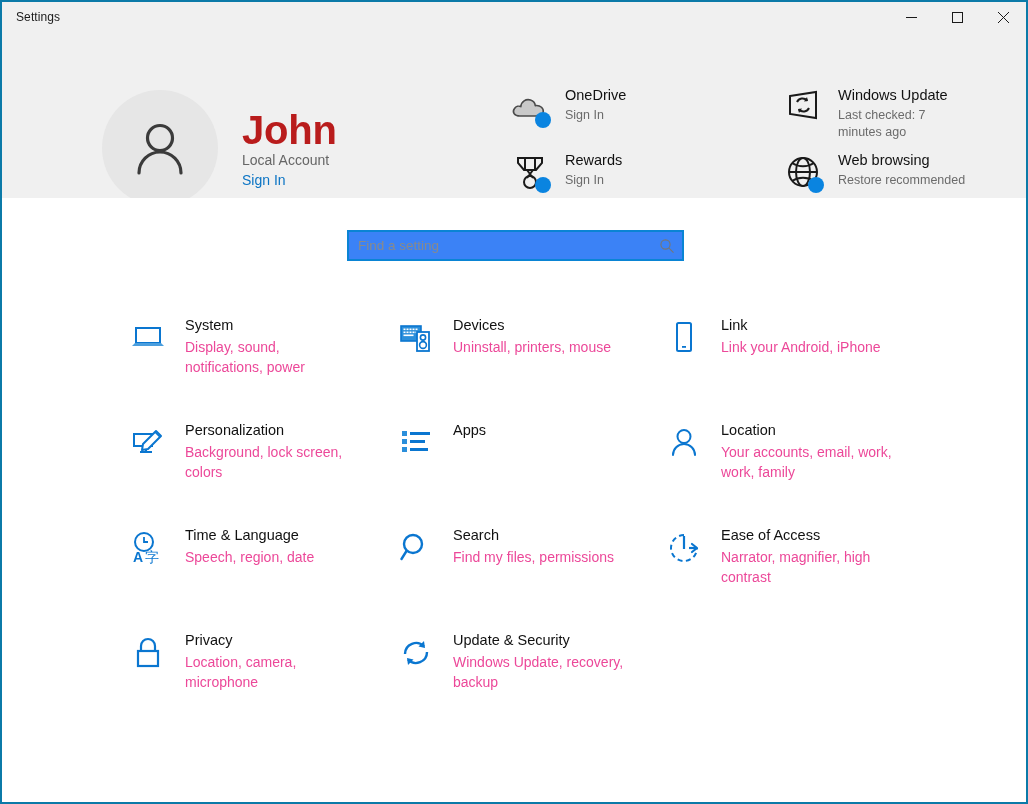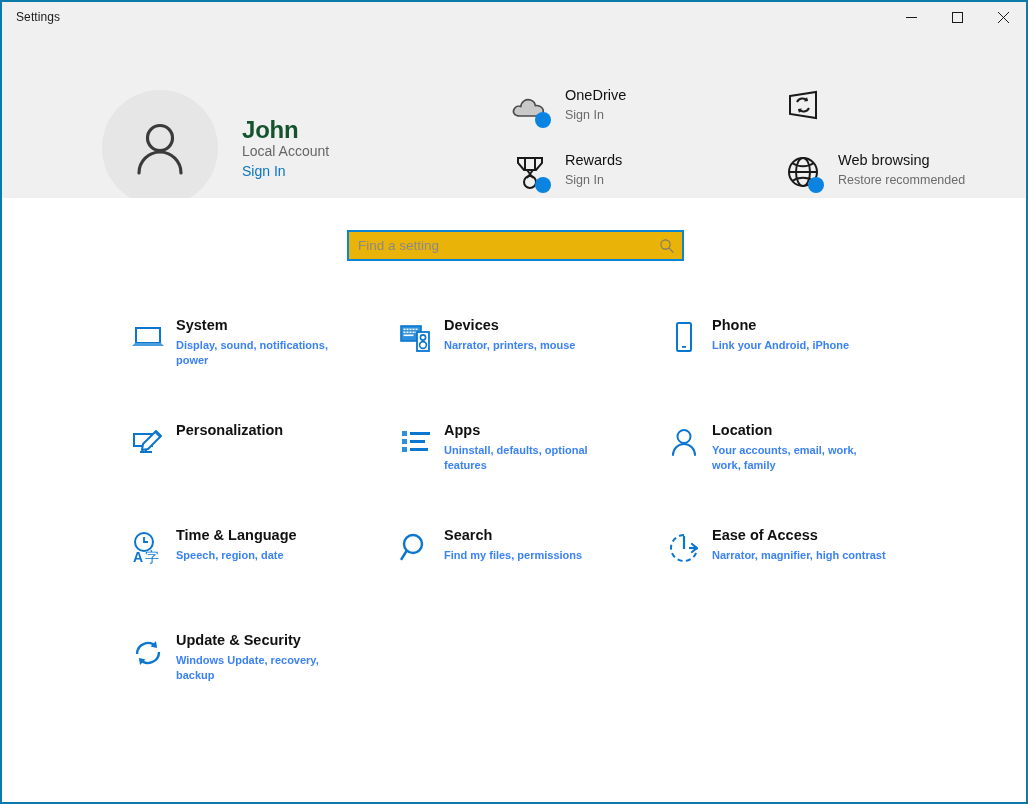--- a/index.html
+++ b/index.html
@@ -62,23 +62,23 @@
   }
   .avatar {
     width: 116px; height: 116px;
     border-radius: 50%;
     background: #e6e6e6;
     display: flex; align-items: center; justify-content: center;
     flex: 0 0 auto;
   }
   .account-text { margin-left: 24px; }
   .account-name {
-    font-size: 24px;
+    font-size: 40px;
     font-weight: bold;
-    color: #14532d;
+    color: #b91c1c;
     line-height: 1.1;
     letter-spacing: -.2px;
   }
   .account-type {
     font-size: 14px;
     color: #666666;
   }
   .account-link {
     font-size: 14px;
     color: #0b74c4;
@@ -131,21 +131,21 @@
   .body {
     flex: 1 1 auto;
     background: #ffffff;
     position: relative;
   }
   .searchwrap {
     position: absolute;
     left: 345px; top: 32px;
     width: 337px; height: 31px;
     border: 2px solid #0a84d4;
-    background: #eab308;
+    background: #3b82f6;
     display: flex;
     align-items: center;
   }
   .searchwrap input {
     border: 0;
     outline: none;
     flex: 1 1 auto;
     height: 100%;
     font-size: 13.5px;
     font-family: "Liberation Sans", sans-serif;
@@ -176,29 +176,29 @@
     cursor: pointer;
     padding-top: 6px;
   }
   .tile-icon {
     width: 48px; height: 44px;
     flex: 0 0 auto;
     display: flex; align-items: center; justify-content: center;
     color: #0a76d0;
     margin-top: 2px;
   }
-  .tile-text { margin-left: 4px; padding-top: 3px; font-weight: bold; }
+  .tile-text { margin-left: 13px; padding-top: 3px; }
   .tile-title {
     font-size: 14.5px;
     color: #111111;
     line-height: 1.15;
   }
   .tile-sub {
-    font-size: 11px;
-    color: #3b82f6;
+    font-size: 14px;
+    color: #ec4899;
     line-height: 1.42;
     margin-top: 4px;
     max-width: 175px;
   }
 </style>
 </head>
 <body>
 
 <div class="window">
 
@@ -280,20 +280,24 @@
 
         <div class="status-item">
           <div class="status-icon">
             <svg width="38" height="34" viewBox="0 0 38 34">
               <path d="M6 6 L32 2 L32 28 L6 24 Z" fill="none" stroke="#1a1a1a" stroke-width="2"></path>
               <path d="M13 12 A6 6 0 0 1 23 10.5" fill="none" stroke="#1a1a1a" stroke-width="2"></path>
               <path d="M25 18 A6 6 0 0 1 15 19.5" fill="none" stroke="#1a1a1a" stroke-width="2"></path>
               <path d="M23 7 L24 11 L20 11.5 Z" fill="#1a1a1a"></path>
               <path d="M15 23 L14 19 L18 18.5 Z" fill="#1a1a1a"></path>
             </svg>
+          </div>
+          <div class="status-text">
+            <div class="status-title">Windows Update</div>
+            <div class="status-sub">Last checked: 7 minutes ago</div>
           </div>
         </div>
 
         <div class="status-item">
           <div class="status-icon">
             <svg width="36" height="36" viewBox="0 0 36 36">
               <circle cx="18" cy="18" r="14" fill="none" stroke="#1a1a1a" stroke-width="2"></circle>
               <ellipse cx="18" cy="18" rx="7" ry="14" fill="none" stroke="#1a1a1a" stroke-width="2"></ellipse>
               <line x1="4" y1="18" x2="32" y2="18" stroke="#1a1a1a" stroke-width="2"></line>
               <path d="M7 9 A20 20 0 0 0 29 9" fill="none" stroke="#1a1a1a" stroke-width="2"></path>
@@ -356,66 +360,66 @@
               <rect x="16.5" y="9.5" width="2" height="1.6"></rect>
               <rect x="4.5" y="12.5" width="10" height="1.6"></rect>
             </g>
             <rect x="18" y="10" width="12" height="19" fill="#ffffff" stroke="currentColor" stroke-width="1.8"></rect>
             <circle cx="24" cy="15.5" r="2.6" fill="none" stroke="currentColor" stroke-width="1.6"></circle>
             <circle cx="24" cy="23" r="3.4" fill="none" stroke="currentColor" stroke-width="1.6"></circle>
           </svg>
         </div>
         <div class="tile-text">
           <div class="tile-title">Devices</div>
-          <div class="tile-sub">Narrator, printers, mouse</div>
+          <div class="tile-sub">Uninstall, printers, mouse</div>
         </div>
       </div>
 
       <div class="tile">
         <div class="tile-icon">
           <svg width="24" height="34" viewBox="0 0 24 34">
             <rect x="5" y="2" width="14" height="28" rx="1.5" fill="none" stroke="currentColor" stroke-width="2"></rect>
             <rect x="10" y="25" width="4" height="1.8" fill="currentColor"></rect>
           </svg>
         </div>
         <div class="tile-text">
-          <div class="tile-title">Phone</div>
+          <div class="tile-title">Link</div>
           <div class="tile-sub">Link your Android, iPhone</div>
         </div>
       </div>
 
 
       <div class="tile">
         <div class="tile-icon">
           <svg width="34" height="32" viewBox="0 0 34 32">
             <path d="M3 7 H21 V19 H3 Z" fill="none" stroke="currentColor" stroke-width="2"></path>
             <path d="M9 25 H21 M15 19 V25" stroke="currentColor" stroke-width="2"></path>
             <path d="M12 17 L25 4 L30 9 L17 22 L11 23 Z" fill="#ffffff" stroke="currentColor" stroke-width="2" stroke-linejoin="round"></path>
             <path d="M24 5 L29 10" stroke="currentColor" stroke-width="1.6"></path>
           </svg>
         </div>
         <div class="tile-text">
           <div class="tile-title">Personalization</div>
+          <div class="tile-sub">Background, lock screen, colors</div>
         </div>
       </div>
 
       <div class="tile">
         <div class="tile-icon">
           <svg width="32" height="30" viewBox="0 0 32 30">
             <rect x="2" y="3" width="5" height="5" fill="#2b8fdb"></rect>
             <rect x="2" y="11" width="5" height="5" fill="#2b8fdb"></rect>
             <rect x="2" y="19" width="5" height="5" fill="#2b8fdb"></rect>
             <rect x="10" y="4" width="20" height="3" fill="currentColor"></rect>
             <rect x="10" y="12" width="15" height="3" fill="currentColor"></rect>
             <rect x="10" y="20" width="18" height="3" fill="currentColor"></rect>
           </svg>
         </div>
         <div class="tile-text">
           <div class="tile-title">Apps</div>
-          <div class="tile-sub">Uninstall, defaults, optional features</div>
         </div>
       </div>
 
       <div class="tile">
         <div class="tile-icon">
           <svg width="30" height="32" viewBox="0 0 30 32">
             <circle cx="15" cy="9.5" r="6.5" fill="none" stroke="currentColor" stroke-width="2"></circle>
             <path d="M4 28 A11 11 0 0 1 26 28" fill="none" stroke="currentColor" stroke-width="2" stroke-linecap="round"></path>
           </svg>
         </div>
@@ -462,20 +466,32 @@
             <path d="M24 12 L29 16 L24 20" fill="none" stroke="currentColor" stroke-width="2.2" stroke-linejoin="round" stroke-linecap="round"></path>
             <line x1="21" y1="16" x2="29" y2="16" stroke="currentColor" stroke-width="2.2"></line>
           </svg>
         </div>
         <div class="tile-text">
           <div class="tile-title">Ease of Access</div>
           <div class="tile-sub">Narrator, magnifier, high contrast</div>
         </div>
       </div>
 
+      <div class="tile">
+        <div class="tile-icon">
+          <svg width="30" height="32" viewBox="0 0 30 32">
+            <path d="M8 14 V9 A7 7 0 0 1 22 9 V14" fill="none" stroke="currentColor" stroke-width="2.2"></path>
+            <rect x="5" y="14" width="20" height="15" fill="none" stroke="currentColor" stroke-width="2.2"></rect>
+          </svg>
+        </div>
+        <div class="tile-text">
+          <div class="tile-title">Privacy</div>
+          <div class="tile-sub">Location, camera, microphone</div>
+        </div>
+      </div>
 
       <div class="tile">
         <div class="tile-icon">
           <svg width="32" height="32" viewBox="0 0 32 32">
             <path d="M5 17 A11 11 0 0 1 24 9.5" fill="none" stroke="currentColor" stroke-width="2.4"></path>
             <path d="M27 15 A11 11 0 0 1 8 22.5" fill="none" stroke="currentColor" stroke-width="2.4"></path>
             <path d="M24 4 L25 11 L18.5 9.5 Z" fill="currentColor"></path>
             <path d="M8 28 L7 21 L13.5 22.5 Z" fill="currentColor"></path>
           </svg>
         </div>

